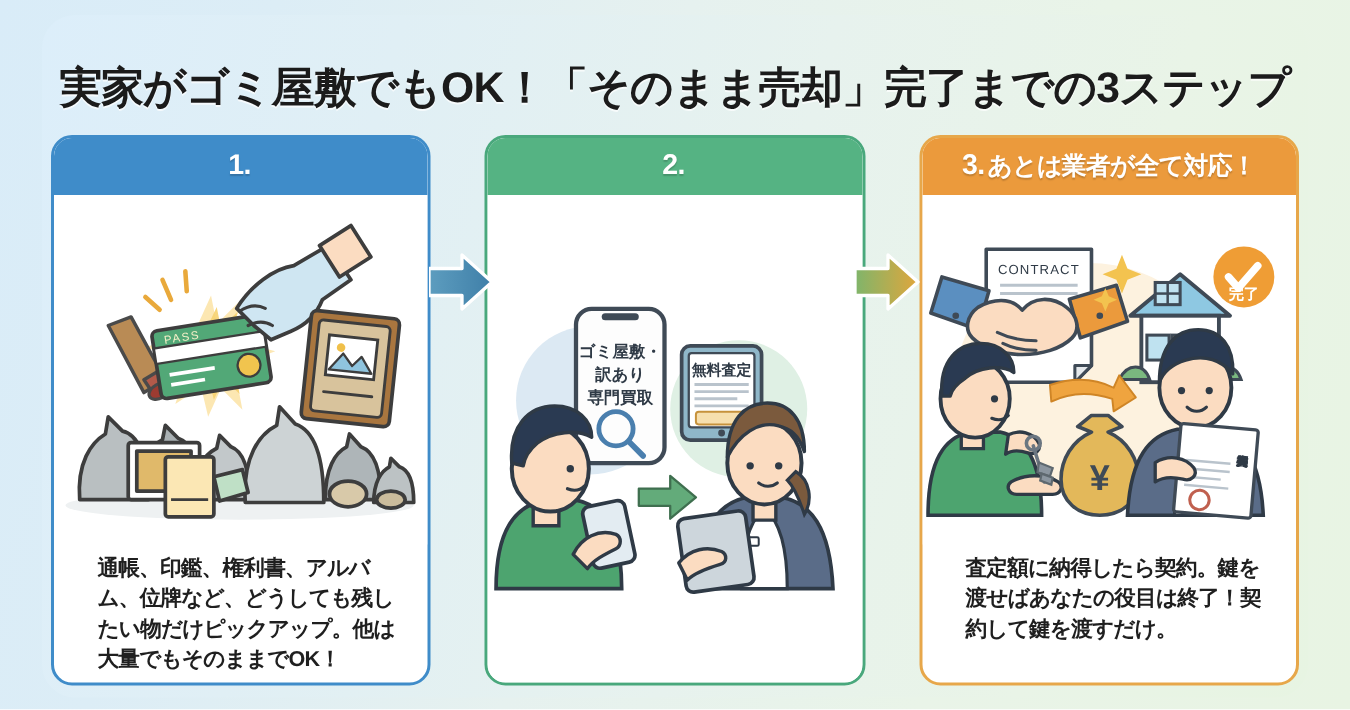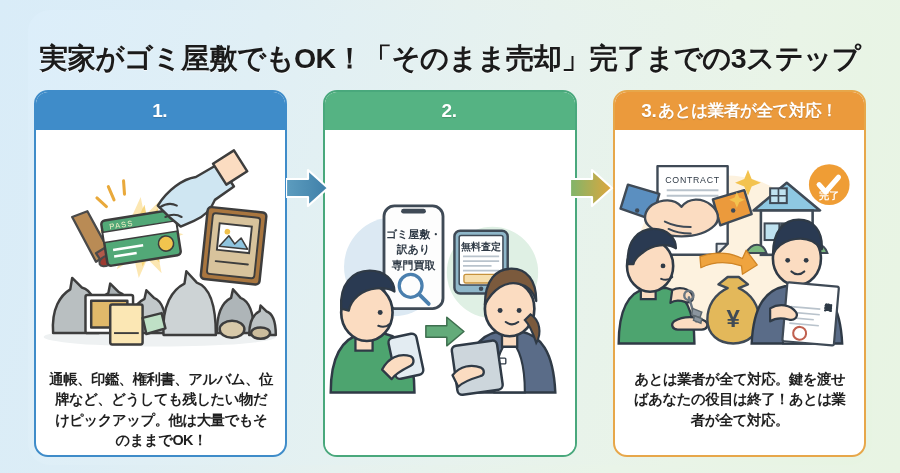--- a/index.html
+++ b/index.html
@@ -80,28 +80,27 @@
 
   .art {
     position: relative;
     flex: 1 1 auto;
     min-height: 0;
     background: #fff;
   }
   .art svg { display: block; width: 100%; height: 100%; }
 
   .caption {
-    padding: 6px 12px 10px 13px;
+    padding: 6px 12px 10px 29px;
     font-size: 14.4px;
     line-height: 1.42;
     font-weight: 700;
     color: #1f1f1f;
     letter-spacing: -0.5px;
     height: 92px;
-    text-align: center;
   }
 
   
   .arrow {
     position: absolute;
     top: 168px;
     width: 44px; height: 40px;
     z-index: 6;
   }
   .arrow.a1 { left: 286px; }
@@ -370,21 +369,21 @@
               <line x1="190" y1="172" x2="222" y2="172"></line>
               <line x1="190" y1="178" x2="222" y2="178"></line>
               <line x1="190" y1="184" x2="216" y2="184"></line>
               <line x1="190" y1="190" x2="222" y2="190"></line>
             </g>
             <circle cx="202" cy="200" r="7" fill="none" stroke="#c0604f" stroke-width="2.2"></circle>
           </g>
           <path d="M168 172 c10 -6 22 -4 28 4 3 5 -2 10 -8 8 -8 -2 -14 -2 -20 2z" fill="#fbdcc1" stroke="#2f3a46" stroke-width="2.4" stroke-linejoin="round"></path>
         </svg>
       </div>
-      <div class="caption">あとは業者が全て対応。鍵を渡せばあなたの役目は終了！あとは業者が全て対応。</div>
+      <div class="caption">査定額に納得したら契約。鍵を渡せばあなたの役目は終了！契約して鍵を渡すだけ。</div>
     </div>
   </div>
 
   <div class="arrow a1">
     <svg viewBox="0 0 44 40" width="44" height="40">
       <defs>
         <linearGradient id="arrGrad1" x1="0" y1="0" x2="1" y2="0">
           <stop offset="0%" stop-color="#5d9dbf"></stop>
           <stop offset="100%" stop-color="#3f7fa8"></stop>
         </linearGradient>

